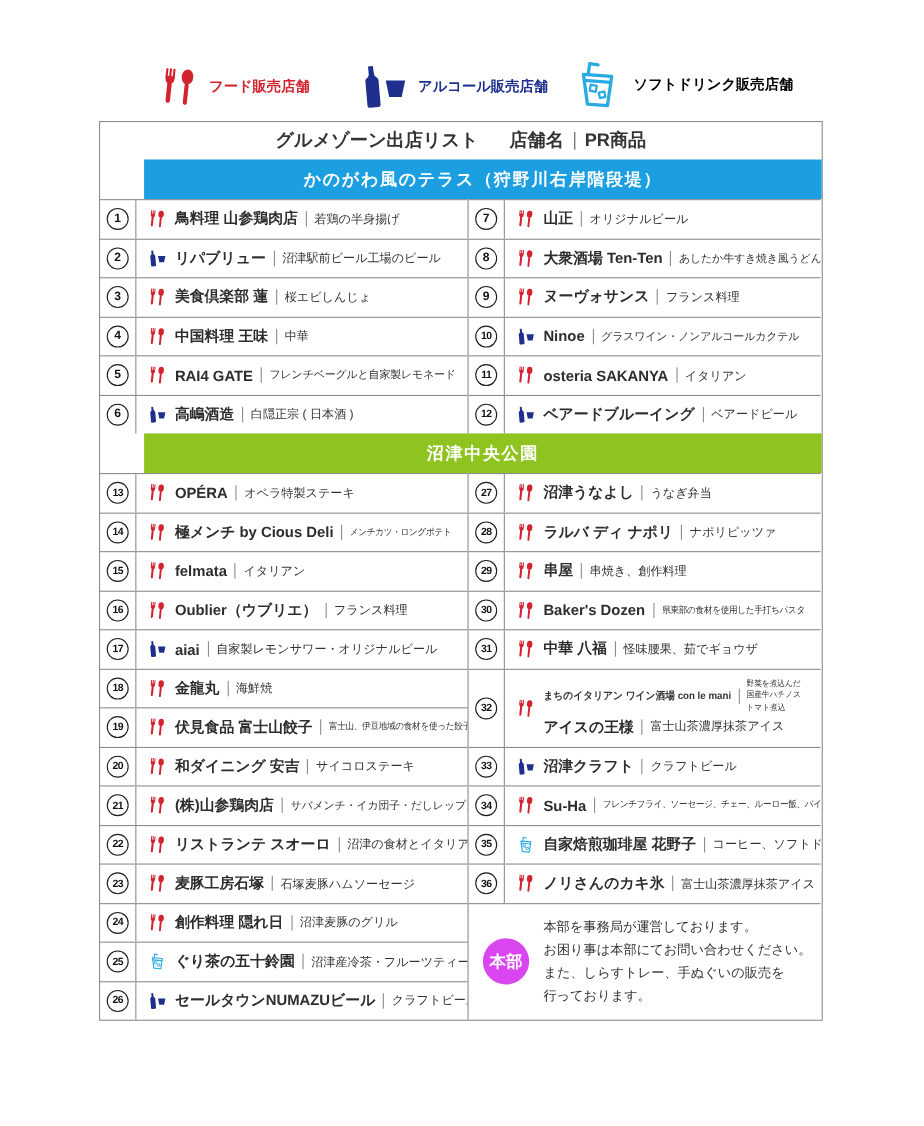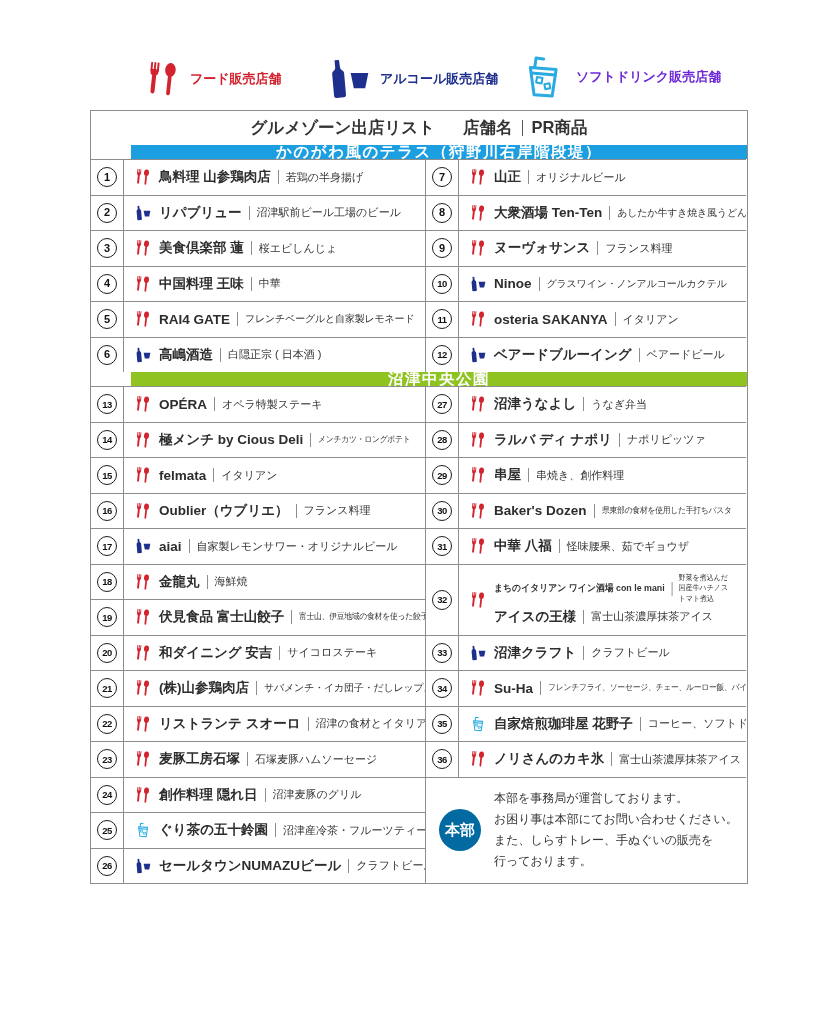--- a/index.html
+++ b/index.html
@@ -13,21 +13,21 @@
   .lg{position:absolute;display:flex;align-items:center;gap:10px;font-weight:700;font-size:13px;}
   .lg-icon{display:flex;align-items:center;justify-content:center;}
   #lg-food{left:146px;top:10px;}
   #lg-alcohol{left:328px;top:6px;}
   #lg-softdrink{left:520px;top:2px;}
   
   .vtable{position:absolute;left:90px;top:110px;width:656px;border:1px solid #8d8d8d;background:#fff;}
   .title-row{height:34px;display:flex;align-items:center;justify-content:center;font-size:16.5px;font-weight:700;color:#333;}
   .title-main{margin-right:28px;}
   .tsep{width:1px;height:16px;background:#555;margin:0 9px;}
-  .banner{height:14px;display:flex;align-items:center;justify-content:center;color:#fff;font-weight:700;font-size:15.5px;letter-spacing:1.5px;margin-left:40px;}
+  .banner{height:36px;display:flex;align-items:center;justify-content:center;color:#fff;font-weight:700;font-size:15.5px;letter-spacing:1.5px;margin-left:40px;}
   .banner.blue{background:#1b9fe1;}
   .banner.green{background:#8ec320;}
   .sec{display:flex;align-items:stretch;}
   .half{width:334px;box-sizing:border-box;}
   .half.right{width:321px;border-left:1px solid #8d8d8d;}
   .row{display:flex;height:35.5px;box-sizing:border-box;border-top:1px solid #8d8d8d;align-items:center;}
   .row.tall{height:71px;}
   .num-cell{width:32px;min-width:32px;align-self:stretch;display:flex;align-items:center;justify-content:center;border-right:1px solid #8d8d8d;}
   .num-circle{width:20px;height:20px;border:1.3px solid #1e1e1e;border-radius:50%;display:flex;align-items:center;justify-content:center;
     font-size:11px;font-weight:700;color:#111;box-sizing:border-box;line-height:1;}
@@ -85,21 +85,21 @@
         <svg width="46" height="46" viewBox="0 0 20 20" xmlns="http://www.w3.org/2000/svg">
           <g fill="none" stroke="#29abe2" stroke-width="1.3" stroke-linejoin="round" stroke-linecap="round">
       <path d="M6.4 5.8L7 1.7l3.3.5"></path>
       <path d="M4.5 5.9l11.2.8-1.7 11.6-7.9-.6z"></path>
       <path d="M5 8.3l10.3.8"></path>
       <rect x="7.2" y="10.2" width="2.4" height="2.4" transform="rotate(10 8.4 11.4)" stroke-width="0.9"></rect>
       <rect x="10.8" y="12.9" width="2.2" height="2.2" transform="rotate(-12 11.9 14)" stroke-width="0.9"></rect>
     </g>
         </svg>
       </span>
-    <span style="color: #6d28d9;">ソフトドリンク販売店舗</span>
+    <span style="color: #000000;">ソフトドリンク販売店舗</span>
   </div>
 </div>
 
 <div class="vtable">
   <div class="title-row">
     <span class="title-main">グルメゾーン出店リスト</span>
     <span>店舗名</span>
     <span class="tsep"></span>
     <span>PR商品</span>
   </div>
@@ -811,21 +811,21 @@
       <ellipse cx="13.8" cy="4.3" rx="3.1" ry="4.1"></ellipse>
       <rect x="12.7" y="7.6" width="2.2" height="11.6" rx="1.1"></rect>
     </g>
             </svg>
             <span class="vname">ノリさんのカキ氷</span>
             <span class="vsep"></span>
             <span class="vdesc ">富士山茶濃厚抹茶アイス</span>
           </div>
         </div>
         <div class="hq" id="hq-box">
-        <div class="hq-badge" style="background: #0369a1;">本部</div>
+        <div class="hq-badge" style="background: #d946ef;">本部</div>
         <div class="hq-text">本部を事務局が運営しております。
 お困り事は本部にてお問い合わせください。
 また、しらすトレー、手ぬぐいの販売を
 行っております。</div>
       </div>
     </div>
   </div>
 </div>
 
 </body></html>

